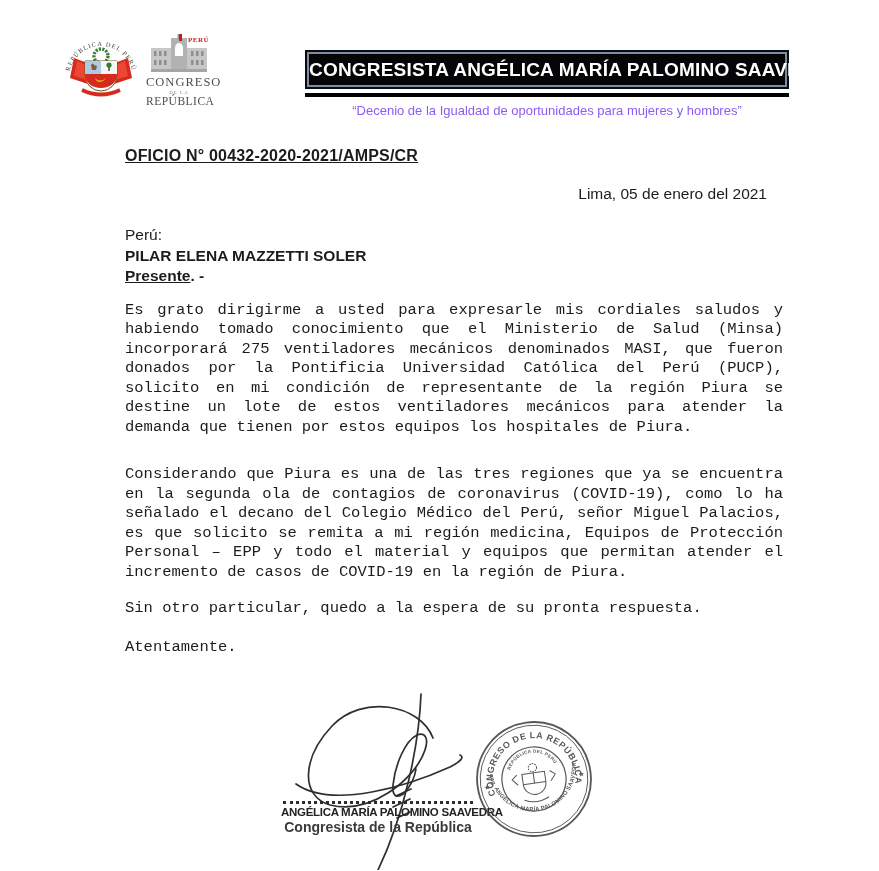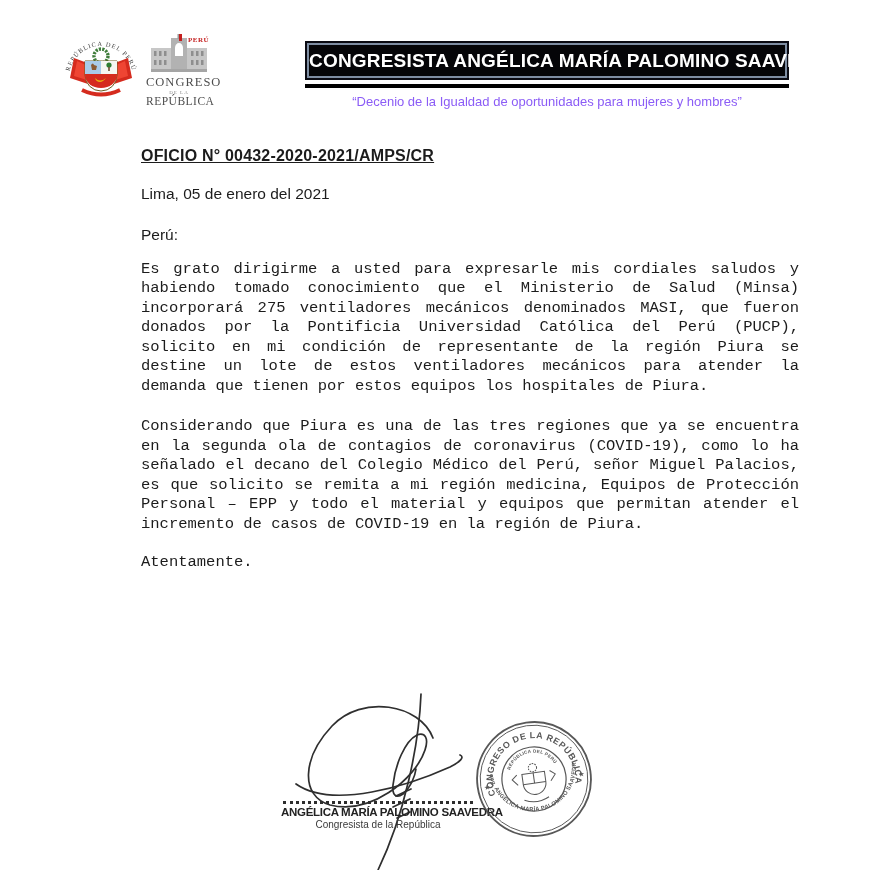--- a/index.html
+++ b/index.html
@@ -13,47 +13,47 @@
   .congress .bldg{display:block;margin:0 auto;}
   .congress .peru-lbl{
     position:absolute;top:2px;right:3px;font-size:7px;font-weight:bold;color:#c41f1f;
     letter-spacing:.5px;font-family:"Liberation Serif",serif;
   }
   .congress .flagmark{position:absolute;top:0px;right:30px;width:3px;height:7px;background:#c41f1f;}
   .congress .l1{font-family:"Liberation Serif",serif;font-size:12.5px;color:#4e4e4e;letter-spacing:1px;margin-top:3px;}
   .congress .l2{font-family:"Liberation Serif",serif;font-size:5px;color:#8a8a8a;letter-spacing:1px;line-height:5px;}
   .congress .l3{font-family:"Liberation Serif",serif;font-size:11.5px;color:#4e4e4e;letter-spacing:.5px;text-align:center;}
   
-  .banner-wrap{position:absolute;left:305px;top:41px;width:484px;}
+  .banner-wrap{position:absolute;left:305px;top:50px;width:484px;}
   .banner{
     background:#050508;border:2px solid #0a0a12;box-shadow:inset 0 0 0 2px #7e8da2;
     color:#ffffff;font-weight:bold;font-size:19px;text-align:center;
     padding:7px 2px 6px 2px;letter-spacing:.2px;white-space:nowrap;
   }
   .rule{height:4px;background:#000000;margin-top:4px;}
   .motto{margin-top:6px;text-align:center;font-size:13px;color:#8b5cf6;}
   
-  .letter{position:absolute;left:141px;top:146px;width:658px;font-size:15.5px;line-height:19.5px;}
+  .letter{position:absolute;left:125px;top:146px;width:658px;font-size:15.5px;line-height:19.5px;}
   .reference{font-size:16px;font-weight:bold;text-decoration:underline;letter-spacing:.2px;}
-  .date{margin-top:18px;text-align:left;padding-right:16px;font-size:15.5px;}
+  .date{margin-top:18px;text-align:right;padding-right:16px;font-size:15.5px;}
   .recipient{margin-top:22px;line-height:20.5px;}
   .recipient .bold{font-weight:bold;}
   .presente{font-weight:bold;}
   .presente .u{text-decoration:underline;}
   .para{margin:0;text-align:justify;font-family:Liberation Mono, monospace;}
   .p1{margin-top:14px;}
-  .p2{margin-top:21px;}
+  .p2{margin-top:28px;}
   .closing{margin-top:17px;}
   .farewell{margin-top:19px;}
   
   .sig-svg{position:absolute;left:278px;top:686px;width:200px;height:184px;pointer-events:none;}
   .sig-text{position:absolute;left:281px;top:801px;width:194px;text-align:center;}
   .dotline{border-top:3px dotted #2d2d2d;width:190px;margin:0 auto 2px auto;}
   .sig-name{font-size:11.5px;font-weight:bold;letter-spacing:-0.3px;white-space:nowrap;color:#222;}
-  .sig-title{font-size:10px;font-weight:normal;color:#3a3a3a;margin-top:1px;}
+  .sig-title{font-size:14px;font-weight:bold;color:#3a3a3a;margin-top:1px;}
   .stamp{position:absolute;left:474px;top:719px;width:120px;height:120px;transform:rotate(-8deg);opacity:.92;}
 </style>
 </head>
 <body>
 
 <div class="page">
 
   <svg class="coat" viewBox="0 0 78 76">
     <defs>
       <path id="coaArc" d="M 7,50 A 32,32 0 1 1 71,50" fill="none"></path>
@@ -118,24 +118,27 @@
     <div class="rule"></div>
     <div class="motto">“Decenio de la Igualdad de oportunidades para mujeres y hombres”</div>
   </div>
 
   <div class="letter">
     <div class="reference">OFICIO N° 00432-2020-2021/AMPS/CR</div>
     <div class="date">Lima, 05 de enero del 2021</div>
 
     <div class="recipient">
       <div>Perú:</div>
+      <div class="bold">PILAR ELENA MAZZETTI SOLER</div>
+      <div class="presente"><span class="u">Presente</span><span>. -</span></div>
     </div>
 
     <p class="para p1">Es grato dirigirme a usted para expresarle mis cordiales saludos y habiendo tomado conocimiento que el Ministerio de Salud (Minsa) incorporará 275 ventiladores mecánicos denominados MASI, que fueron donados por la Pontificia Universidad Católica del Perú (PUCP), solicito en mi condición de representante de la región Piura se destine un lote de estos ventiladores mecánicos para atender la demanda que tienen por estos equipos los hospitales de Piura.</p>
     <p class="para p2">Considerando que Piura es una de las tres regiones que ya se encuentra en la segunda ola de contagios de coronavirus (COVID-19), como lo ha señalado el decano del Colegio Médico del Perú, señor Miguel Palacios, es que solicito se remita a mi región medicina, Equipos de Protección Personal – EPP y todo el material y equipos que permitan atender el incremento de casos de COVID-19 en la región de Piura.</p>
+    <p class="para closing">Sin otro particular, quedo a la espera de su pronta respuesta.</p>
     <p class="para farewell">Atentamente.</p>
   </div>
 
   <svg class="sig-svg" viewBox="0 0 200 184">
     <g fill="none" stroke="#2f2f2f" stroke-width="1.7" stroke-linecap="round">
       <path d="M 155,52 C 142,18 84,8 54,40 C 24,72 22,110 52,119 C 92,129 137,94 147,64 C 151,52 147,46 139,49 C 127,55 117,79 115,99 C 114,109 118,113 125,108 C 133,101 137,90 138,83"></path>
       <path d="M 18,98 C 55,124 132,99 172,81 C 182,76 187,71 182,69"></path>
       <path d="M 143,8 C 141,60 126,130 100,184"></path>
       <path d="M 118,110 l 15,-7 M 115,121 l 17,-8 M 119,132 l 13,-6"></path>
     </g>

